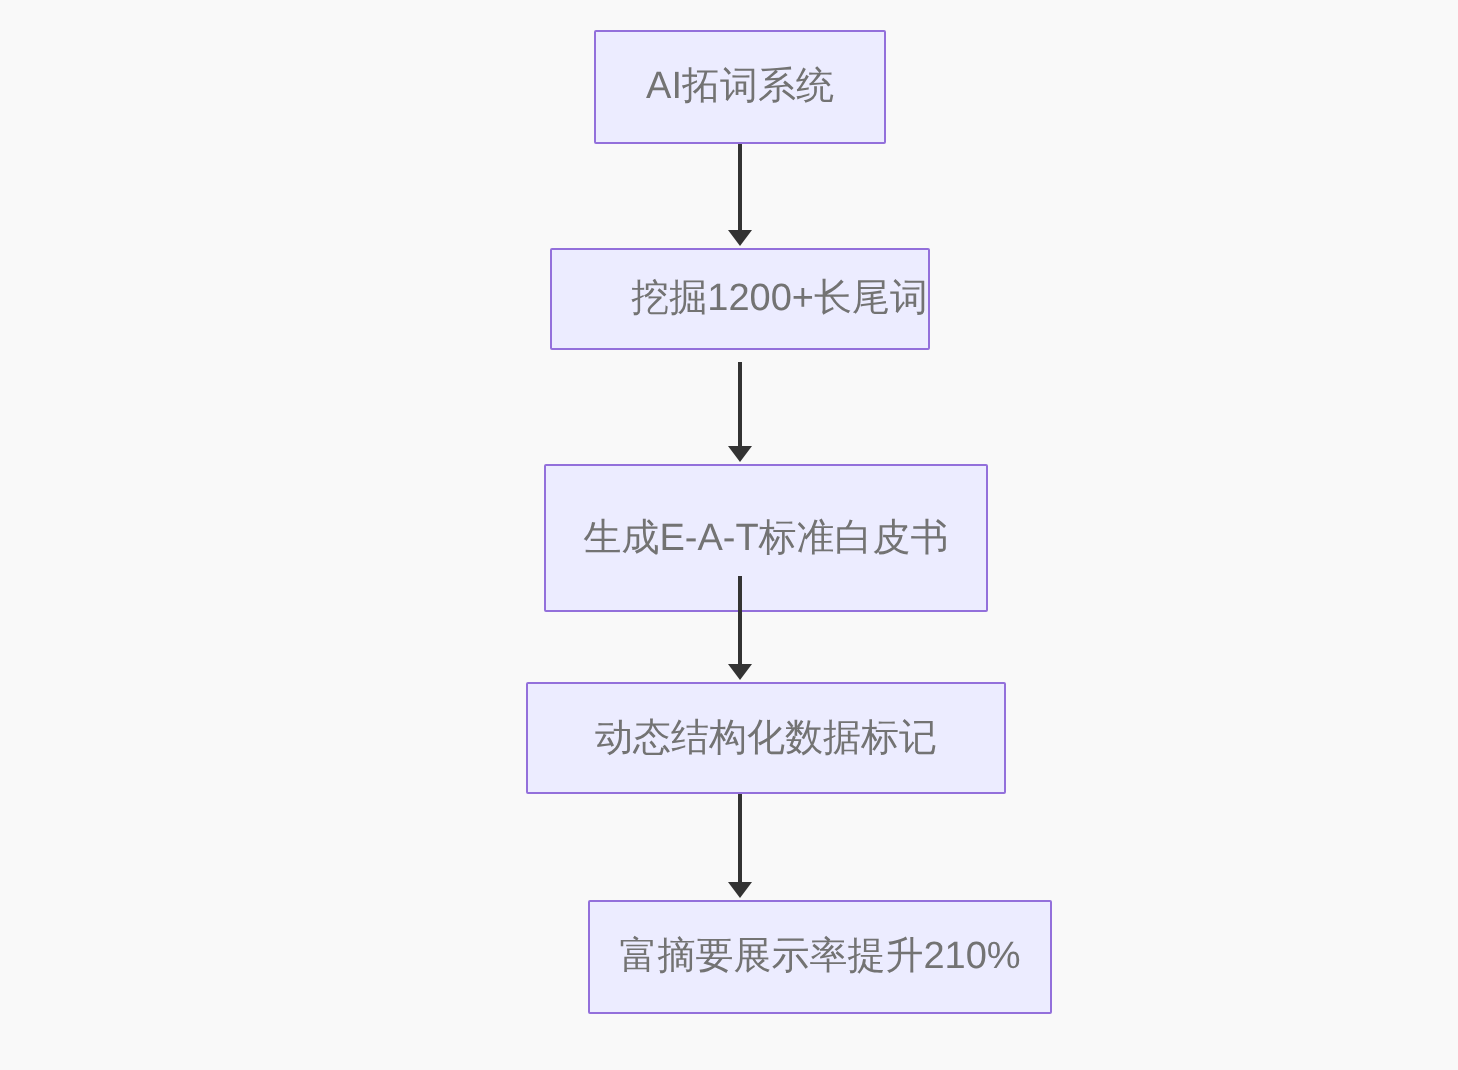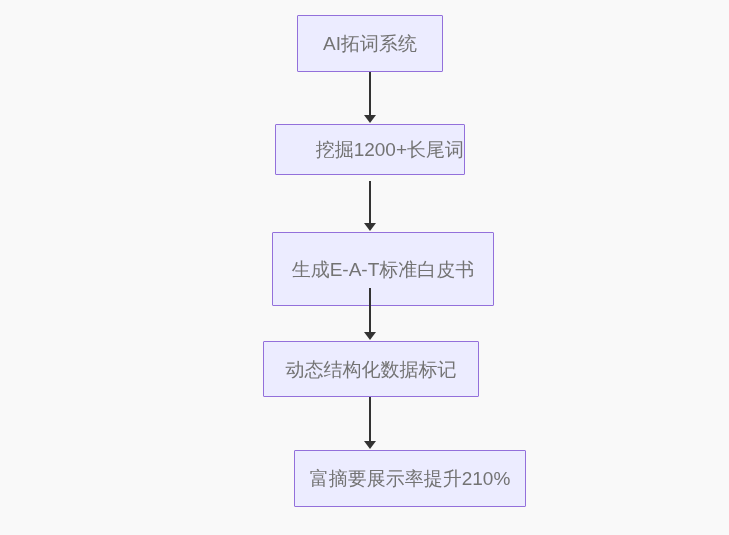--- a/index.html
+++ b/index.html
@@ -28,21 +28,21 @@
     align-items: center;
     justify-content: center;
     color: #737373;
     font-size: 19px;
     line-height: 1;
     white-space: nowrap;
   }
   .node-1 { left: 297px; top: 15px;  width: 146px; height: 57px; }
   .node-2 { left: 275px; top: 124px; width: 190px; height: 51px; justify-content: flex-end; }
   .node-3 { left: 272px; top: 232px; width: 222px; height: 74px; }
-  .node-4 { left: 263px; top: 341px; width: 216px; height: 56px; align-items: center; }
+  .node-4 { left: 263px; top: 341px; width: 240px; height: 56px; align-items: center; }
   .node-5 { left: 254px; top: 450px; width: 232px; height: 57px; margin-left: 40px; }
 
   .edge {
     position: absolute;
     left: 364px;
     width: 12px;
   }
   .edge-line {
     position: absolute;
     left: 5px;

